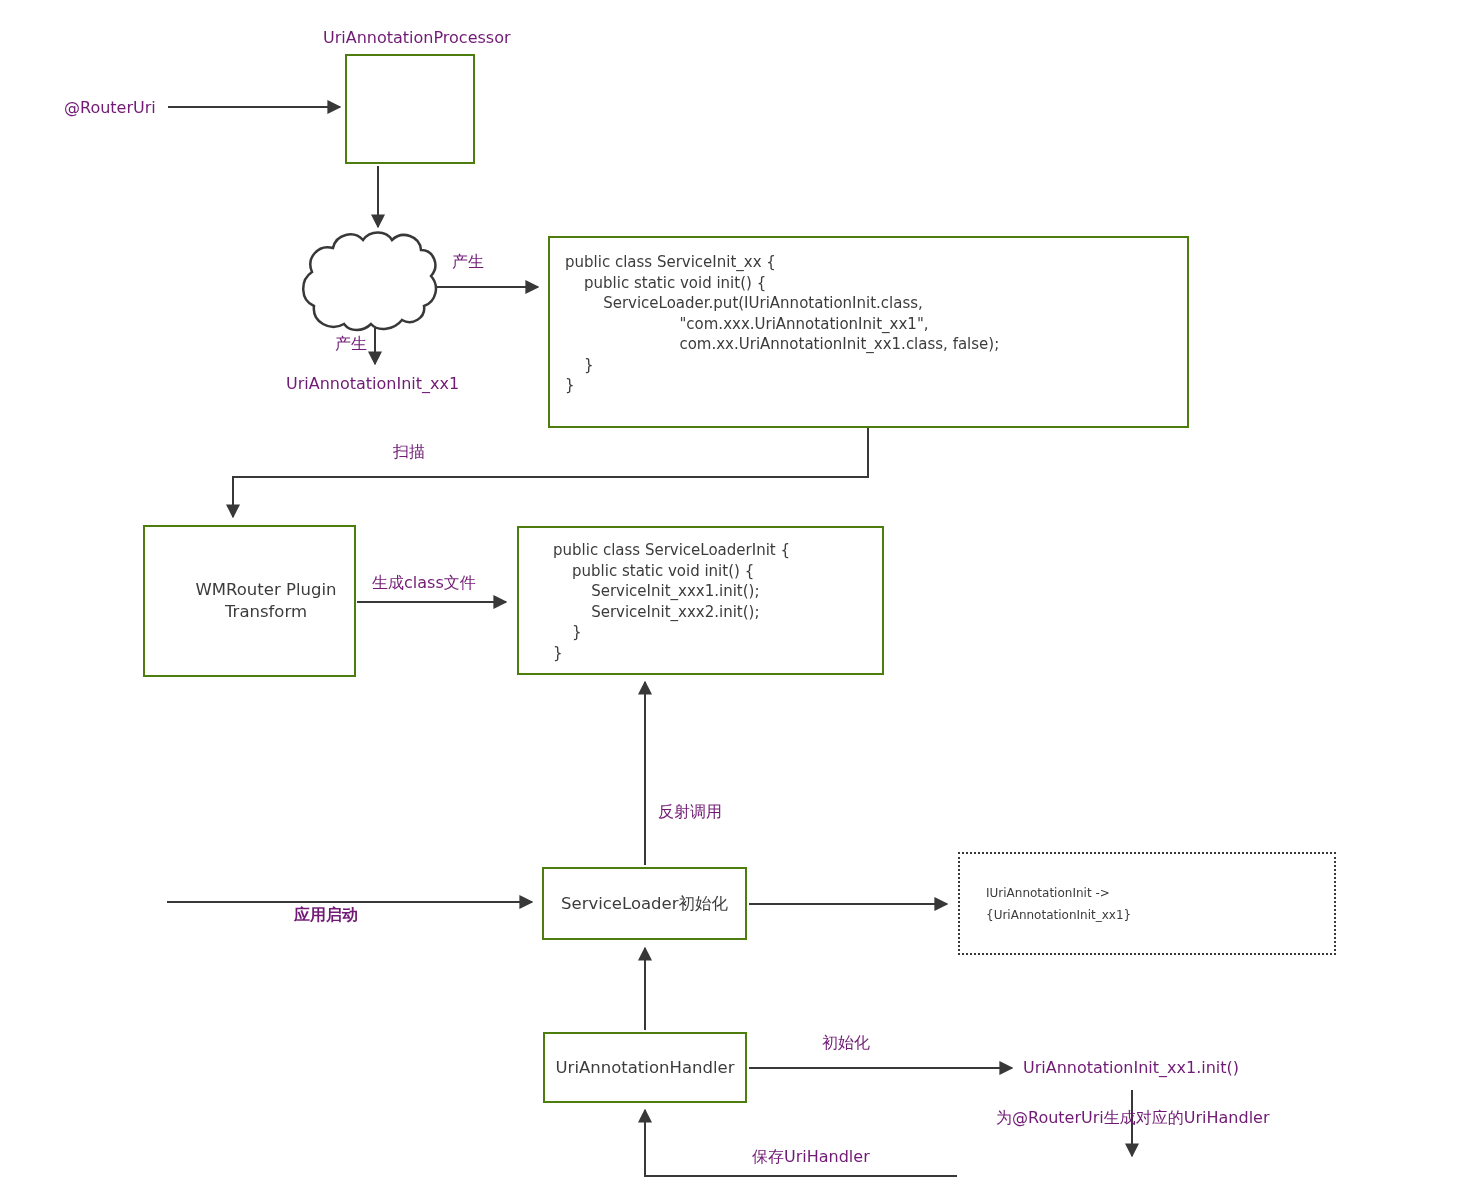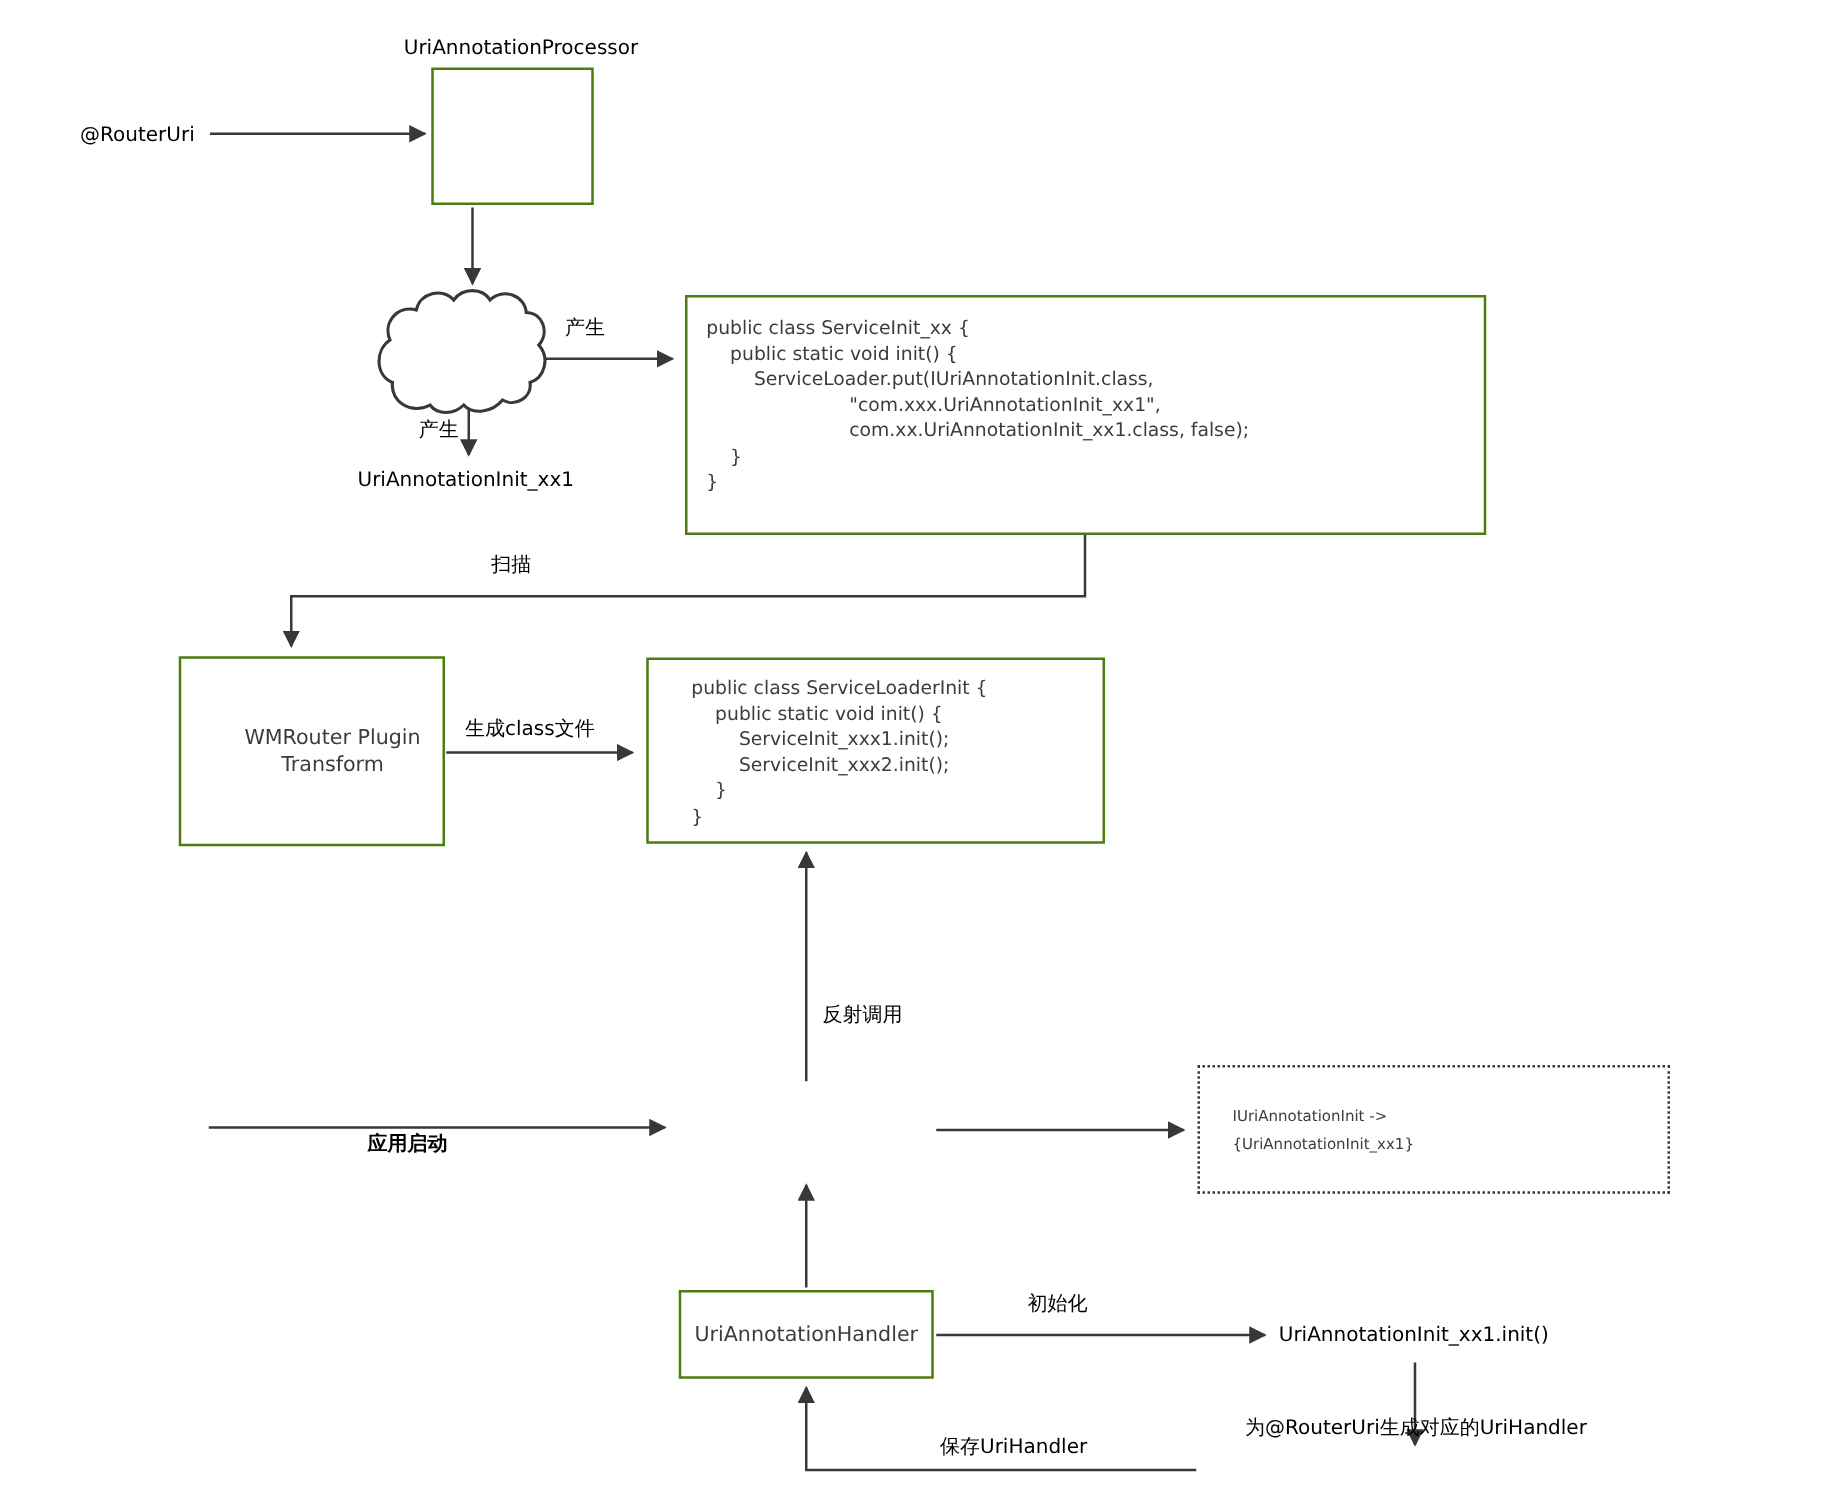--- a/index.html
+++ b/index.html
@@ -9,21 +9,21 @@
     background:#ffffff;
     font-family:"DejaVu Sans",sans-serif;
     color:#3c3c3c;
     overflow:hidden;
   }
   .connectors{position:absolute;left:0;top:0;}
   .lbl{
     position:absolute;
     font-size:16px;
     line-height:19px;
-    color:#000000;
+    color:#701a75;
     white-space:nowrap;
   }
   .box{
     position:absolute;
     box-sizing:border-box;
     border:2px solid #4d7c0f;
     background:#ffffff;
   }
   .center-box{
     display:flex;
@@ -113,20 +113,23 @@
 
   <div class="box code-box code-box-2" style="left:517px;top:526px;width:367px;height:149px;">
     <pre>public class ServiceLoaderInit {
     public static void init() {
         ServiceInit_xxx1.init();
         ServiceInit_xxx2.init();
     }
 }</pre>
   </div>
 
+  <div class="box center-box" style="left:542px;top:867px;width:205px;height:73px;">
+    <span>ServiceLoader初始化</span>
+  </div>
 
   <div class="box dotted-box" style="left:958px;top:852px;width:378px;height:103px;">
     <span>IUriAnnotationInit -&gt;
 {UriAnnotationInit_xx1}</span>
   </div>
 
   <div class="box center-box" style="left:543px;top:1032px;width:204px;height:71px;">
     <span>UriAnnotationHandler</span>
   </div>
 
@@ -147,15 +150,15 @@
   <div class="lbl" style="left:658px;top:802px;">反射调用</div>
 
   <div class="lbl" style="left:294px;top:905px;font-weight:bold;">应用启动</div>
 
   <div class="lbl" style="left:822px;top:1033px;">初始化</div>
 
   <div class="lbl" style="left:1023px;top:1058px;">UriAnnotationInit_xx1.init()</div>
 
   <div class="lbl" style="left:752px;top:1147px;">保存UriHandler</div>
 
-  <div class="lbl" style="left:996px;top:1108px;margin-top:24px;">为@RouterUri生成对应的UriHandler</div>
+  <div class="lbl" style="left:996px;top:1108px;">为@RouterUri生成对应的UriHandler</div>
 
 </div>
 
 </body></html>

